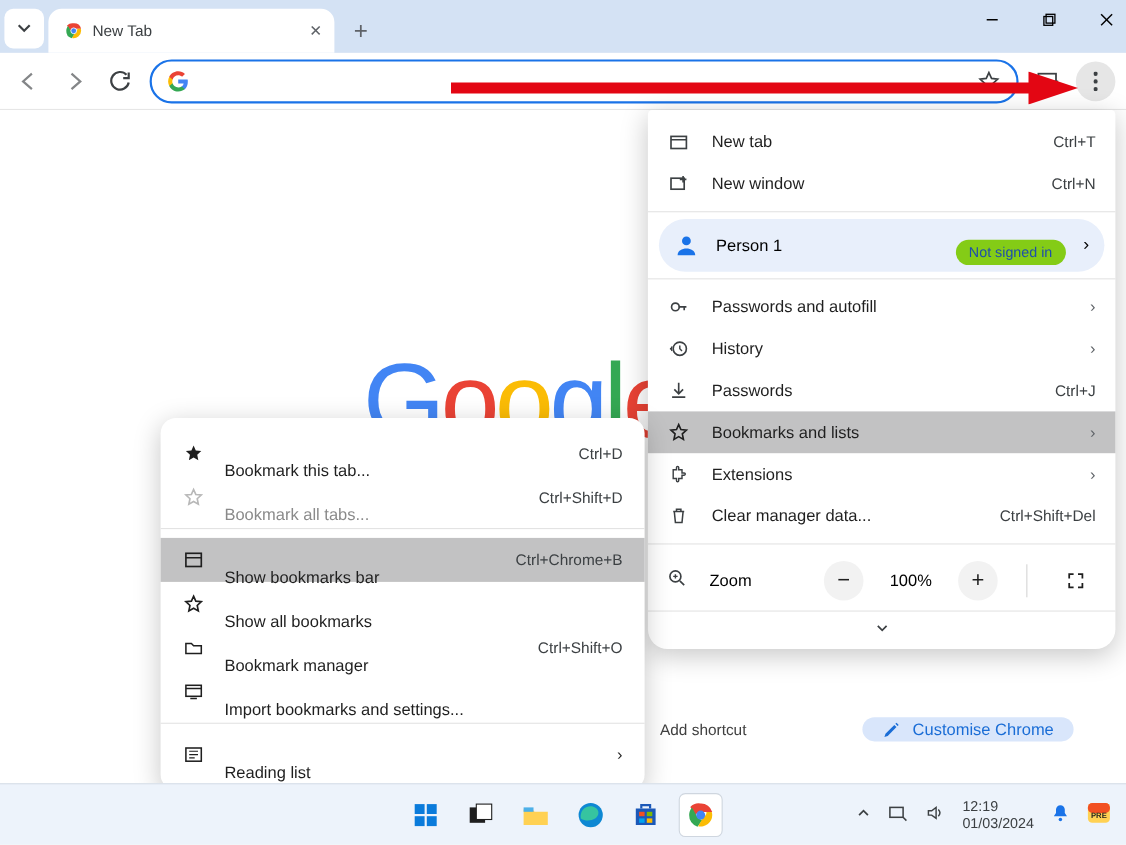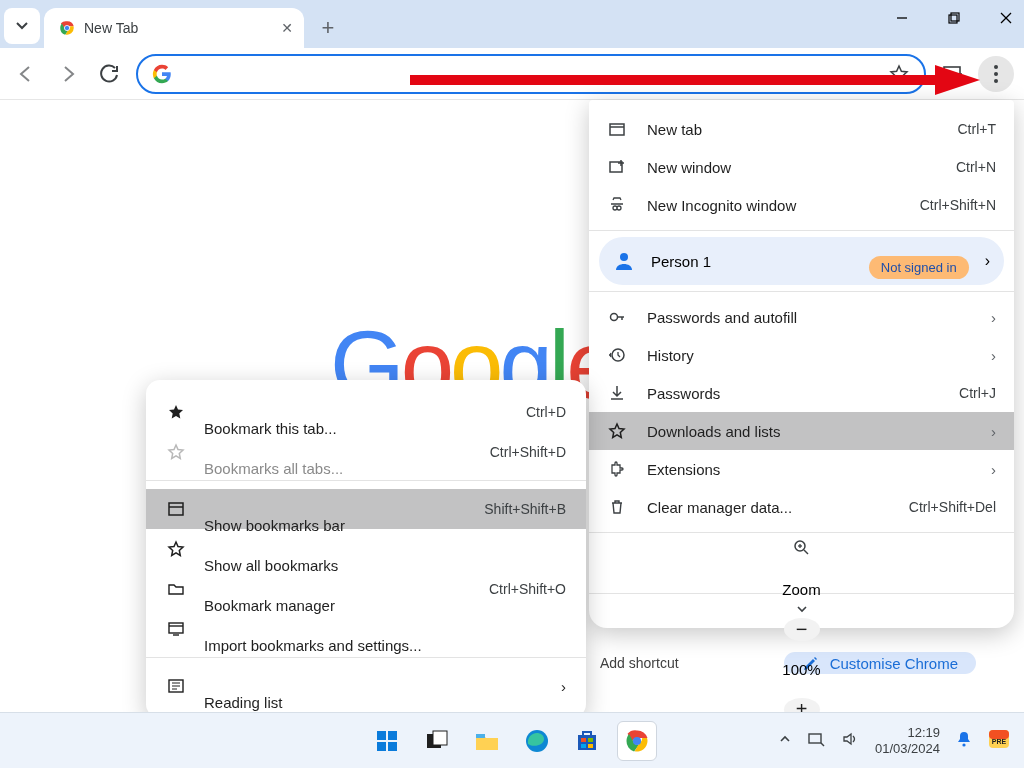--- a/index.html
+++ b/index.html
@@ -35,42 +35,42 @@
   .menu-item { height:38px; display:flex; align-items:center; padding:0 18px; gap:20px; font-size:15px; color:#1f1f1f; }
   .menu-item .ico { width:20px; height:20px; display:flex; align-items:center; justify-content:center; color:#3c4043; }
   .menu-item .lbl { flex:1; }
   .menu-item .sc { font-size:14px; color:#3c4043; }
   .menu-item .chev { color:#5f6368; }
   .menu-item.highlight { background:#c2c2c3; }
   .sep { height:1px; background:#e3e3e3; margin:6px 0; }
   .profile-item { margin:0 10px; height:48px; background:#e8effb; border-radius:24px; display:flex; align-items:center; padding:0 14px; gap:16px; }
   .profile-item .ico { width:22px; height:22px; color:#1a73e8; }
   .profile-item .lbl { flex:1; font-size:15px; }
-  .badge { background:#fdba74; color:#1f4faa; font-size:13px; padding:4px 12px; border-radius:14px;margin-top:13px; }
-  .zoom-row { height:54px; display:flex; align-items:center; padding:0 18px; gap:20px;flex-direction:column; }
+  .badge { background:#84cc16; color:#1f4faa; font-size:13px; padding:4px 12px; border-radius:14px;margin-top:13px; }
+  .zoom-row { height:54px; display:flex; align-items:center; padding:0 18px; gap:20px; }
   .zoom-row .lbl { flex:1; font-size:15px; }
   .zbtn { width:36px; height:36px; background:#f2f2f2; border-radius:50%; display:flex; align-items:center; justify-content:center; font-size:20px; color:#1f1f1f; }
   .zoom-val { font-size:15px; width:46px; text-align:center; }
   .vsep { width:1px; height:30px; background:#d5d5d5; margin:0 6px; }
   .expand-row { height:30px; display:flex; align-items:center; justify-content:center; color:#3c4043; border-top:1px solid #e3e3e3; }
 
   .sub-menu { position:absolute; top:380px; left:146px; width:440px; background:#fff; border-radius:14px; box-shadow:0 6px 24px rgba(0,0,0,.22); padding:12px 0; }
   .sub-item { height:40px; display:flex; align-items:center; padding:0 20px; gap:18px; font-size:15px; color:#1f1f1f; }
   .sub-item .ico { width:20px; height:20px; display:flex; align-items:center; justify-content:center; color:#3c4043; }
   .sub-item .lbl { flex:1;margin-top:32px; }
   .sub-item .sc { font-size:14px; color:#3c4043; }
   .sub-item.highlight { background:#c2c2c3; }
   .sub-item.dim .ico, .sub-item.dim .lbl { color:#8a8a8a; }
   .sub-sep { height:1px; background:#e3e3e3; margin:8px 0; }
 
   .taskbar { position:absolute; bottom:0; left:0; right:0; height:56px; background:#edf3fb; border-top:1px solid #d7dfe8; display:flex; align-items:center; }
   .task-center { position:absolute; left:50%; transform:translateX(-50%); display:flex; gap:10px; align-items:center; }
   .task-icon { width:40px; height:40px; display:flex; align-items:center; justify-content:center; border-radius:6px; }
   .tray { position:absolute; right:14px; display:flex; align-items:center; gap:16px; color:#3c4043; font-size:13px; }
-  .tray .clock { text-align:right; line-height:1.2; }
+  .tray .clock { line-height:1.2; }
 
   .arrow-overlay { position:absolute; top:65px; left:410px; width:570px; height:30px; pointer-events:none; z-index:50; }
 </style>
 </head>
 <body>
 
 <div class="titlebar">
   <div class="tab-dropdown">
     <svg width="14" height="14">
         <path d="M2 4l5 5 5-5" stroke="#3c4043" stroke-width="2" fill="none"></path>
@@ -189,29 +189,20 @@
     <span class="ico">
         <svg width="18" height="18">
           <rect x="2" y="4" width="12" height="10" stroke="#3c4043" fill="none" stroke-width="1.5"></rect>
           <line x1="13" y1="2" x2="13" y2="8" stroke="#3c4043" stroke-width="1.5"></line>
           <line x1="10" y1="5" x2="16" y2="5" stroke="#3c4043" stroke-width="1.5"></line>
         </svg>
       </span>
     <span class="lbl">New window</span>
     <span class="sc">Ctrl+N</span>
   </div>
-  <div class="menu-item">
-    <span class="ico">
-        <svg width="18" height="18">
-          <path d="M3 8h12M5 4l1-2h6l1 2M5 12a2 2 0 104 0 2 2 0 10-4 0M9 12a2 2 0 104 0 2 2 0 10-4 0" stroke="#3c4043" fill="none" stroke-width="1.3"></path>
-        </svg>
-      </span>
-    <span class="lbl">New Incognito window</span>
-    <span class="sc">Ctrl+Shift+N</span>
-  </div>
   <div class="sep"></div>
   <div class="profile-item">
     <span class="ico"><svg width="22" height="22">
           <circle cx="11" cy="7" r="4" fill="#1a73e8"></circle>
           <path d="M3 20c0-4 4-6 8-6s8 2 8 6" fill="#1a73e8"></path>
         </svg></span>
     <span class="lbl">Person 1</span>
     <span class="badge">Not signed in</span>
     <span class="chev">›</span>
   </div>
@@ -245,21 +236,21 @@
       </span>
     <span class="lbl">Passwords</span>
     <span class="sc">Ctrl+J</span>
   </div>
   <div class="menu-item highlight">
     <span class="ico">
         <svg width="18" height="18">
           <path d="M9 2l2 4.5 5 .5-3.7 3.4 1 5L9 12.9l-4.3 2.5 1-5L2 7l5-.5z" stroke="#1f1f1f" fill="none" stroke-width="1.5"></path>
         </svg>
       </span>
-    <span class="lbl">Downloads and lists</span>
+    <span class="lbl">Bookmarks and lists</span>
     <span class="chev">›</span>
   </div>
   <div class="menu-item">
     <span class="ico">
         <svg width="18" height="18">
           <path d="M4 5h3V3a1 1 0 012 0v2h3v3h2a1 1 0 010 2h-2v3H9v2a1 1 0 01-2 0v-2H4z" stroke="#3c4043" fill="none" stroke-width="1.3"></path>
         </svg>
       </span>
     <span class="lbl">Extensions</span>
     <span class="chev">›</span>
@@ -308,33 +299,33 @@
       </span>
     <span class="lbl">Bookmark this tab...</span>
     <span class="sc">Ctrl+D</span>
   </div>
   <div class="sub-item dim">
     <span class="ico">
         <svg width="18" height="18">
           <path d="M9 2l2 4.5 5 .5-3.7 3.4 1 5L9 12.9l-4.3 2.5 1-5L2 7l5-.5z" stroke="#b8b8b8" fill="none" stroke-width="1.5"></path>
         </svg>
       </span>
-    <span class="lbl">Bookmarks all tabs...</span>
+    <span class="lbl">Bookmark all tabs...</span>
     <span class="sc">Ctrl+Shift+D</span>
   </div>
   <div class="sub-sep"></div>
   <div class="sub-item highlight">
     <span class="ico">
         <svg width="18" height="18">
           <rect x="2" y="3" width="14" height="12" stroke="#1f1f1f" fill="none" stroke-width="1.5"></rect>
           <line x1="2" y1="7" x2="16" y2="7" stroke="#1f1f1f" stroke-width="1.5"></line>
         </svg>
       </span>
     <span class="lbl">Show bookmarks bar</span>
-    <span class="sc">Shift+Shift+B</span>
+    <span class="sc">Ctrl+Chrome+B</span>
   </div>
   <div class="sub-item">
     <span class="ico">
         <svg width="18" height="18">
           <path d="M9 2l2 4.5 5 .5-3.7 3.4 1 5L9 12.9l-4.3 2.5 1-5L2 7l5-.5z" stroke="#1f1f1f" fill="none" stroke-width="1.5"></path>
         </svg>
       </span>
     <span class="lbl">Show all bookmarks</span>
   </div>
   <div class="sub-item">

